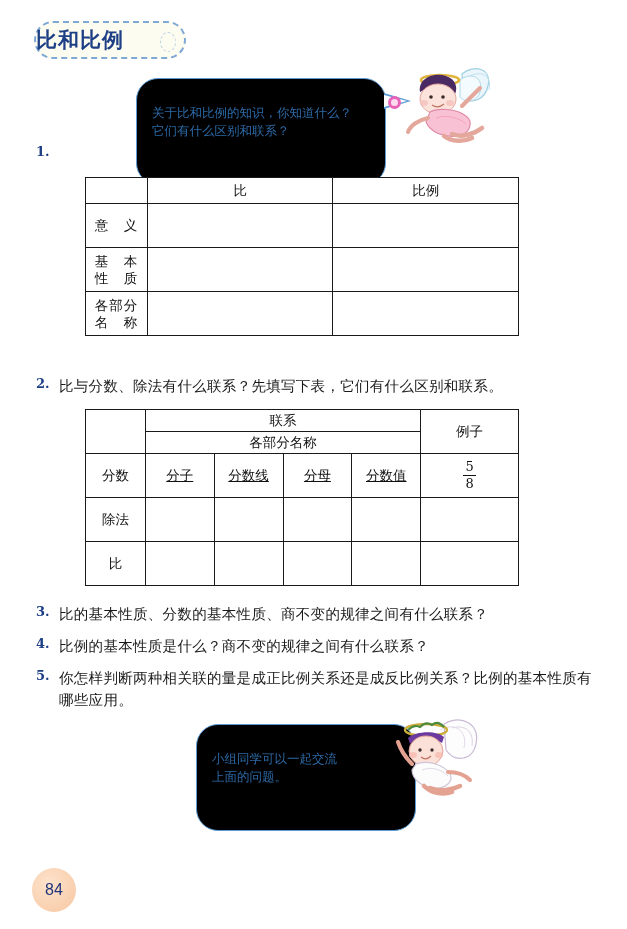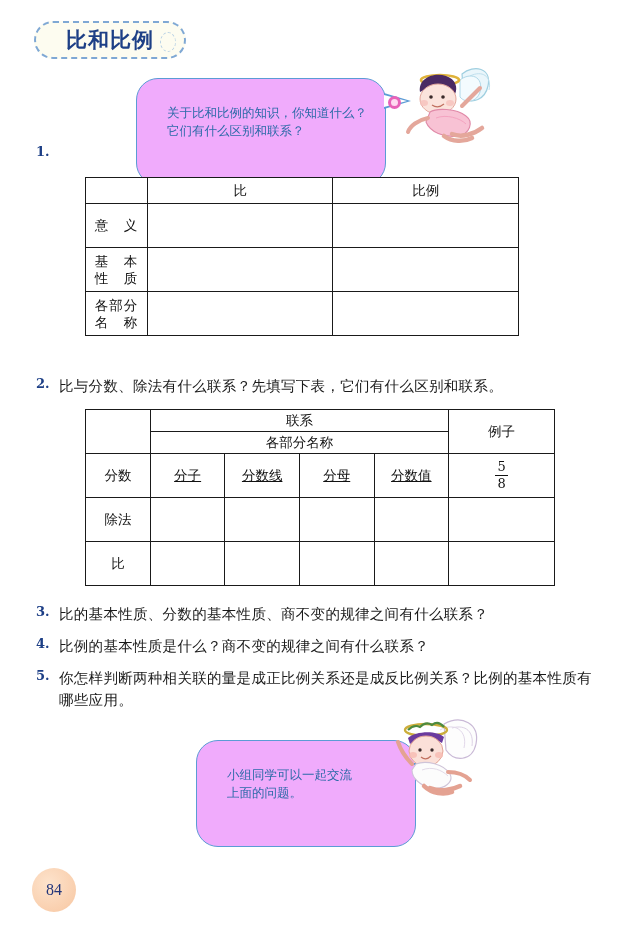--- a/index.html
+++ b/index.html
@@ -15,21 +15,21 @@
   }
 
   
   #title-chip {
     position: absolute;
     left: 34px; top: 21px;
     width: 152px; height: 38px;
     background: #fdfcf0;
     border: 2px dashed #7fa8d4;
     border-radius: 19px;
-    display: flex; align-items: center; justify-content: center;
+    display: flex; align-items: center; 
   }
   #title-chip .title-text {
     font-size: 21px;
     font-weight: bold;
     color: #1d3f86;
     letter-spacing: 1px;
     font-family: "DejaVu Serif", "Liberation Serif", serif;
   }
   #title-chip .chip-dot {
     position: absolute;
@@ -38,25 +38,25 @@
     border: 1px dashed #9dc0e0;
     border-radius: 50%;
     opacity: .7;
   }
 
   
   .bubble {
     position: absolute;
     border: 1.6px solid #5b9bd5;
     border-radius: 22px;
-    background: #f0abfc;
+    background: #000000;
     color: #2c6aa8;
     font-size: 12.5px;
     line-height: 1.45;
-    padding: 7px 13px 7px 30px;
+    padding: 7px 13px 7px 15px;
     font-family: Liberation Sans, sans-serif;
     white-space: pre-line;
   }
   #bubble-top {
     left: 136px; top: 78px;
     width: 250px;
   }
   #bubble-top .tail {
     position: absolute;
     right: -26px; top: 14px;
@@ -69,21 +69,20 @@
     position: absolute;
     right: -22px; top: 16px;
     width: 0; height: 0;
     border-top: 6px solid transparent;
     border-bottom: 6px solid transparent;
     border-left: 23px solid #ffffff;
   }
   #bubble-bottom {
     left: 196px; top: 724px;
     width: 220px;
-    margin-top: 16px;
   }
   #bubble-bottom .tail {
     position: absolute;
     right: -24px; top: 10px;
     width: 0; height: 0;
     border-top: 7px solid transparent;
     border-bottom: 7px solid transparent;
     border-left: 25px solid #5b9bd5;
   }
   #bubble-bottom .tail-in {
@@ -159,21 +158,21 @@
   #table1 .rowlabel {
     width: 62px;
     line-height: 1.25;
     white-space: pre-line;
     letter-spacing: 1px;
   }
   #table1 .datacol { width: 186px; }
 
   #table2 {
     left: 85px; top: 409px;
-    width: 470px;
+    width: 434px;
     padding-left: 16px;
   }
   #table2 td { height: 44px; }
   #table2 .hd { height: 21px; }
   #table2 .rowlabel { width: 60px; text-align: center; }
   #table2 .c { width: 69px; text-decoration: underline; }
   #table2 .ex { width: 98px; }
   .frac {
     display: inline-block;
     text-align: center;
@@ -185,21 +184,21 @@
   .frac .den { display: block; padding: 0 2px; }
 
   
   #page-number {
     position: absolute;
     left: 32px; top: 868px;
     width: 44px; height: 44px;
     border-radius: 50%;
     background: radial-gradient(circle at 38% 35%, #fde3cc 0%, #f9cfae 70%, #f6c39c 100%);
     display: flex; align-items: center; justify-content: center;
-    font-family: Liberation Serif, serif;
+    font-family: Liberation Sans, sans-serif;
     font-size: 16px;
     color: #22357a;
   }
 
   
   .art { position: absolute; }
   #fairy-top { left: 400px; top: 62px; width: 118px; height: 82px; }
   #cherub-bottom { left: 382px; top: 706px; width: 112px; height: 92px; }
   .magic-dot {
     position: absolute;

